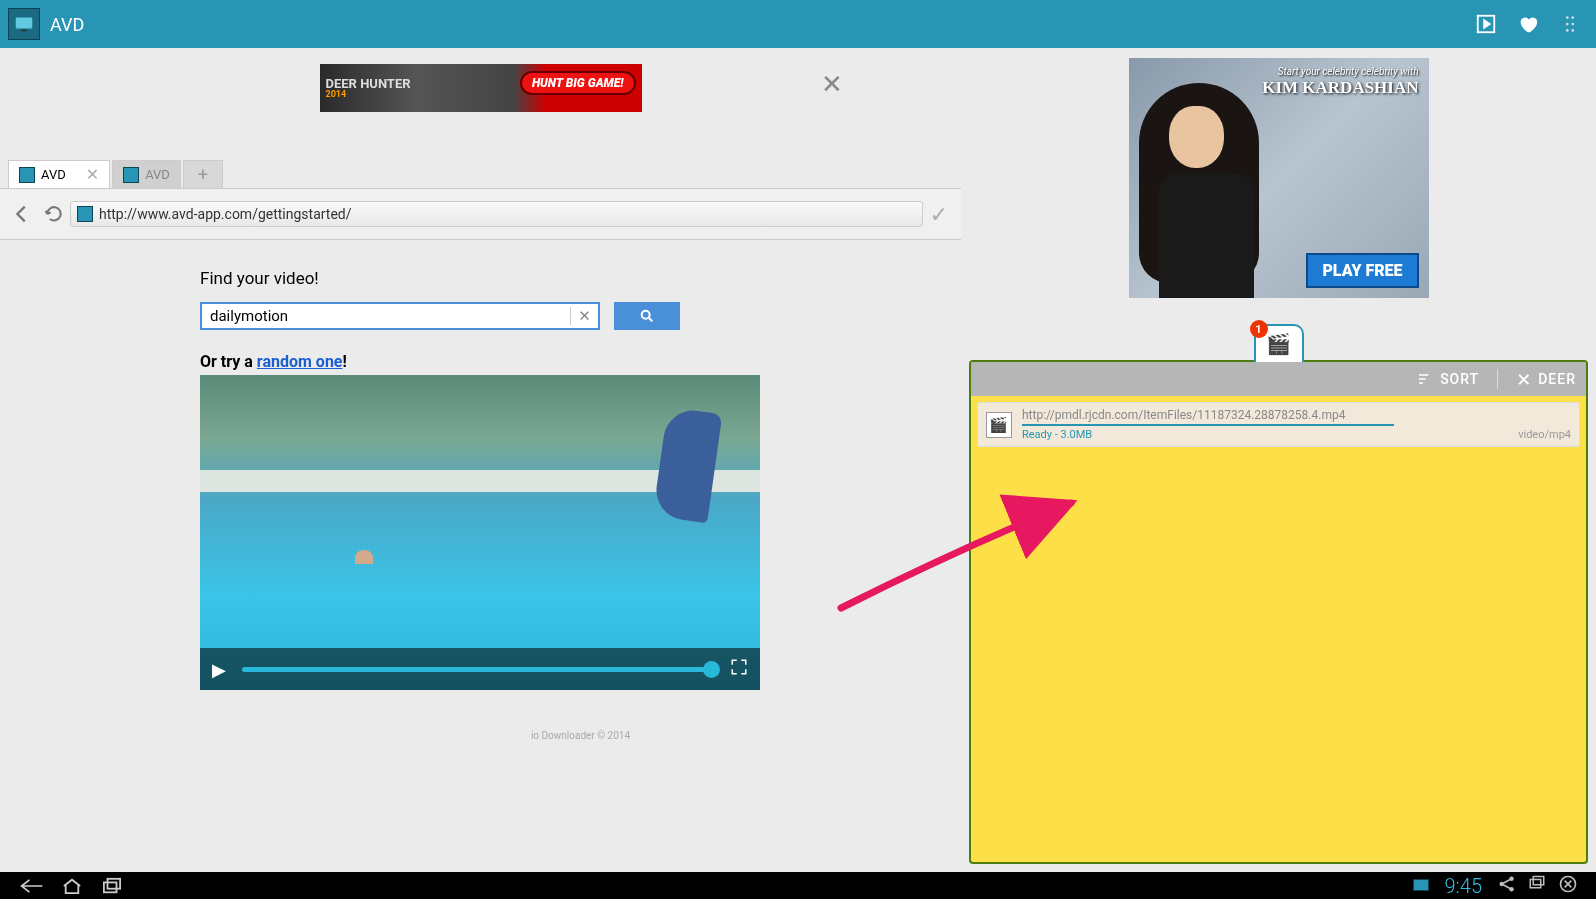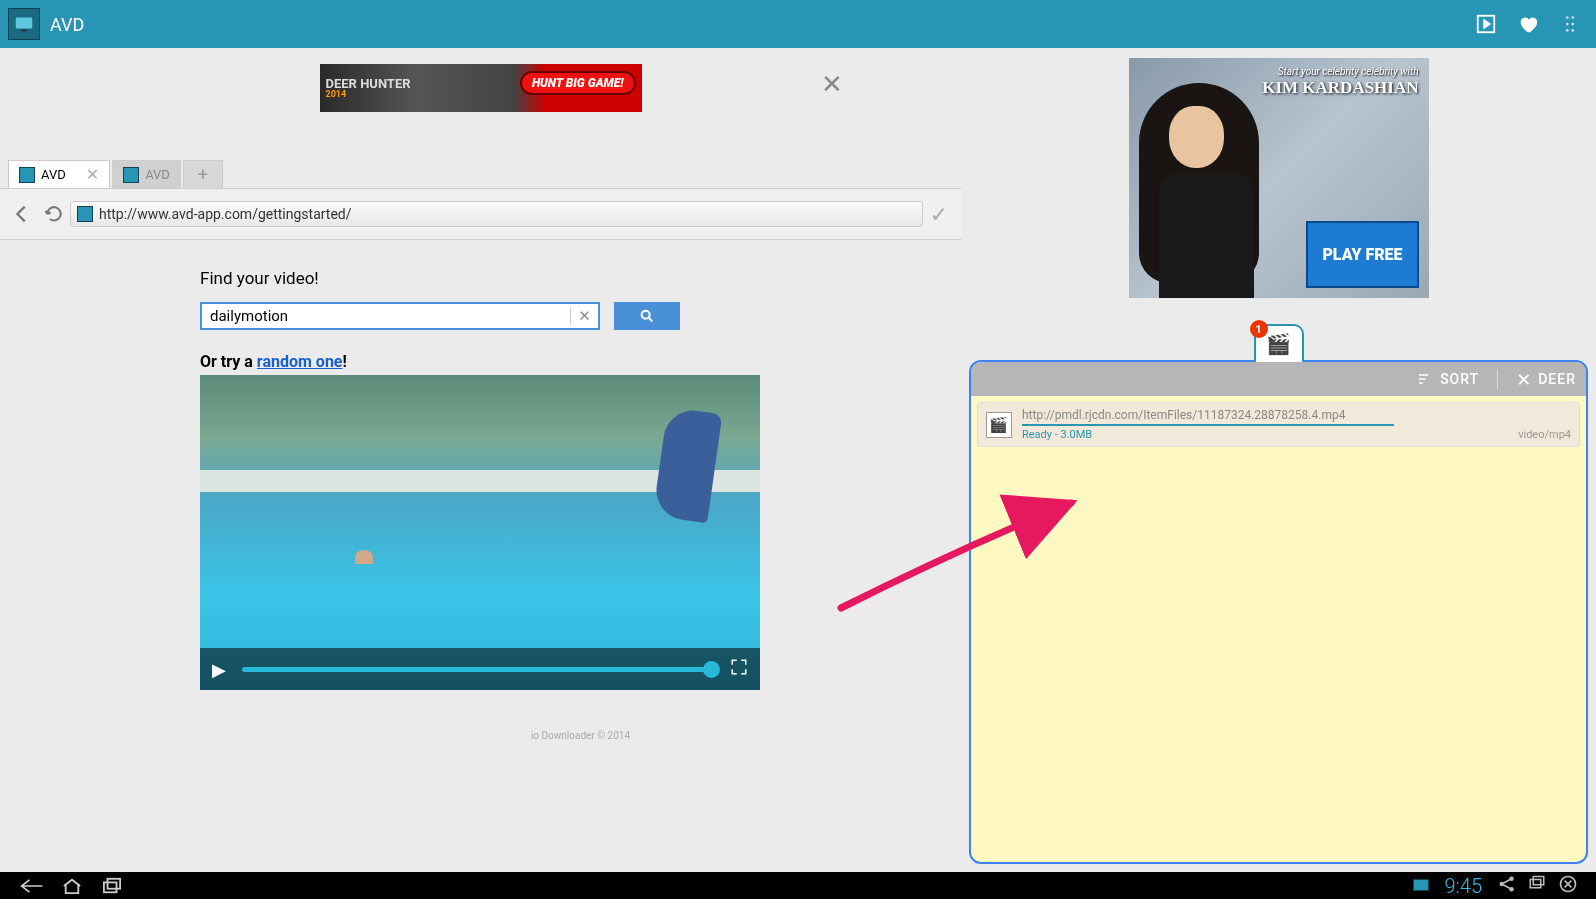--- a/index.html
+++ b/index.html
@@ -48,25 +48,25 @@
 .vprog{flex:1;height:5px;background:#28b8da;position:relative;border-radius:3px}
 .vprog .knob{position:absolute;right:-8px;top:-6px;width:17px;height:17px;background:#28b8da;border-radius:50%}
 .vfs{color:#fff;margin-left:18px;cursor:pointer}
 .footer{text-align:center;font-size:10px;color:#aaa;margin-top:40px}
 .adside{width:300px;height:240px;margin:10px auto 0;background:linear-gradient(135deg,#8899aa 0%,#b8c5d0 50%,#9aa8b5 100%);position:relative;overflow:hidden}
 .kk-hair{position:absolute;left:10px;top:25px;width:120px;height:200px;background:#1a1412;border-radius:60px 60px 30px 30px}
 .kk-face{position:absolute;left:40px;top:48px;width:55px;height:62px;background:#e8c4a0;border-radius:45% 45% 48% 48%}
 .kk-body{position:absolute;left:30px;top:115px;width:95px;height:130px;background:#1a1a1a;border-radius:20px 20px 0 0}
 .adside .t1{position:absolute;top:8px;right:10px;font-size:10px;color:#fff;font-style:italic;text-shadow:1px 1px 2px #000}
 .adside .t2{position:absolute;top:20px;right:10px;font-size:17px;color:#fff;font-weight:bold;font-family:'Times New Roman',serif;text-shadow:1px 1px 3px #000}
-.adside .pf{position:absolute;bottom:10px;right:10px;background:#1e7bd4;color:#fff;font-weight:900;padding:22px 14px;font-size:16px;border:2px solid #0a4a8a;cursor:pointer}
+.adside .pf{position:absolute;bottom:10px;right:10px;background:#1e7bd4;color:#fff;font-weight:900;padding:6px 14px;font-size:16px;border:2px solid #0a4a8a;cursor:pointer}
 .dltab{position:absolute;top:276px;left:50%;transform:translateX(-50%);width:50px;height:38px;background:#fff;border:2px solid #2795b3;border-bottom:none;border-radius:10px 10px 0 0;display:flex;align-items:center;justify-content:center;z-index:5}
 .dltab .film{font-size:20px}
 .dltab .badge{position:absolute;left:-6px;top:-6px;width:18px;height:18px;background:#e30;color:#fff;border-radius:50%;font-size:11px;display:flex;align-items:center;justify-content:center;font-weight:bold}
-.dlpanel{position:absolute;left:8px;right:8px;top:312px;bottom:8px;background:#fef9c3;border:2px solid #3b82f6;border-radius:12px;overflow:hidden}
+.dlpanel{position:absolute;left:8px;right:8px;top:312px;bottom:8px;background:#fde047;border:2px solid #4d7c0f;border-radius:4px;overflow:hidden}
 .dlhead{height:34px;background:#b6b6b6;display:flex;align-items:center;justify-content:flex-end;padding:0 10px;color:#fff;font-size:14px;font-weight:500;letter-spacing:1px}
 .dlhead .hbtn{display:flex;align-items:center;margin-left:18px;cursor:pointer}
 .dlhead .sep{width:1px;height:20px;background:#ddd;margin-left:18px}
 .dlitem{margin:6px;background:#f2e9db;border:1px solid #ddd;border-radius:3px;padding:5px 8px;display:flex;align-items:center;position:relative}
 .dlitem .filmico{width:26px;height:26px;background:#fff;border:1px solid #999;margin-right:10px;display:flex;align-items:center;justify-content:center;font-size:15px}
 .dlitem .info{flex:1;overflow:hidden}
 .dlitem .url{font-size:12px;color:#888}
 .dlitem .pbar{height:2px;background:#2795b3;width:75%;margin:2px 0}
 .dlitem .status{font-size:11px;color:#2795b3}
 .dlitem .mime{font-size:11px;color:#999;align-self:flex-end}

